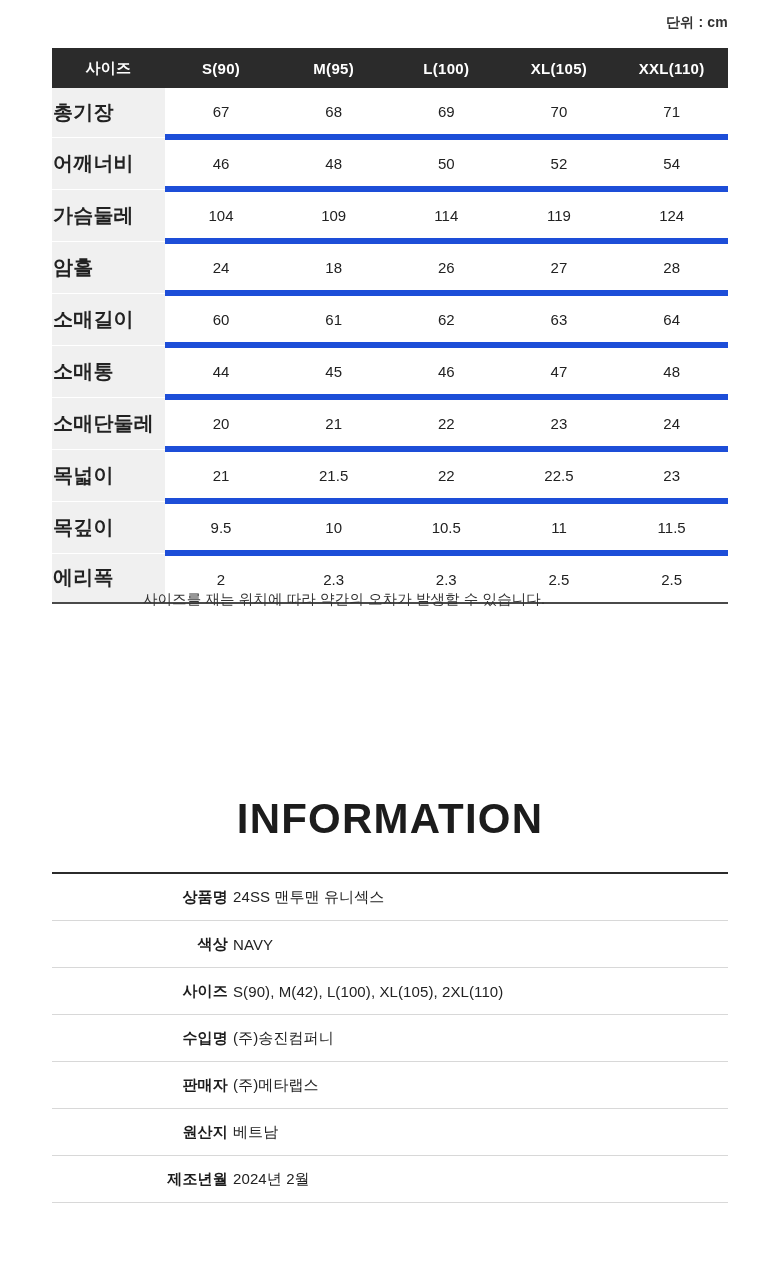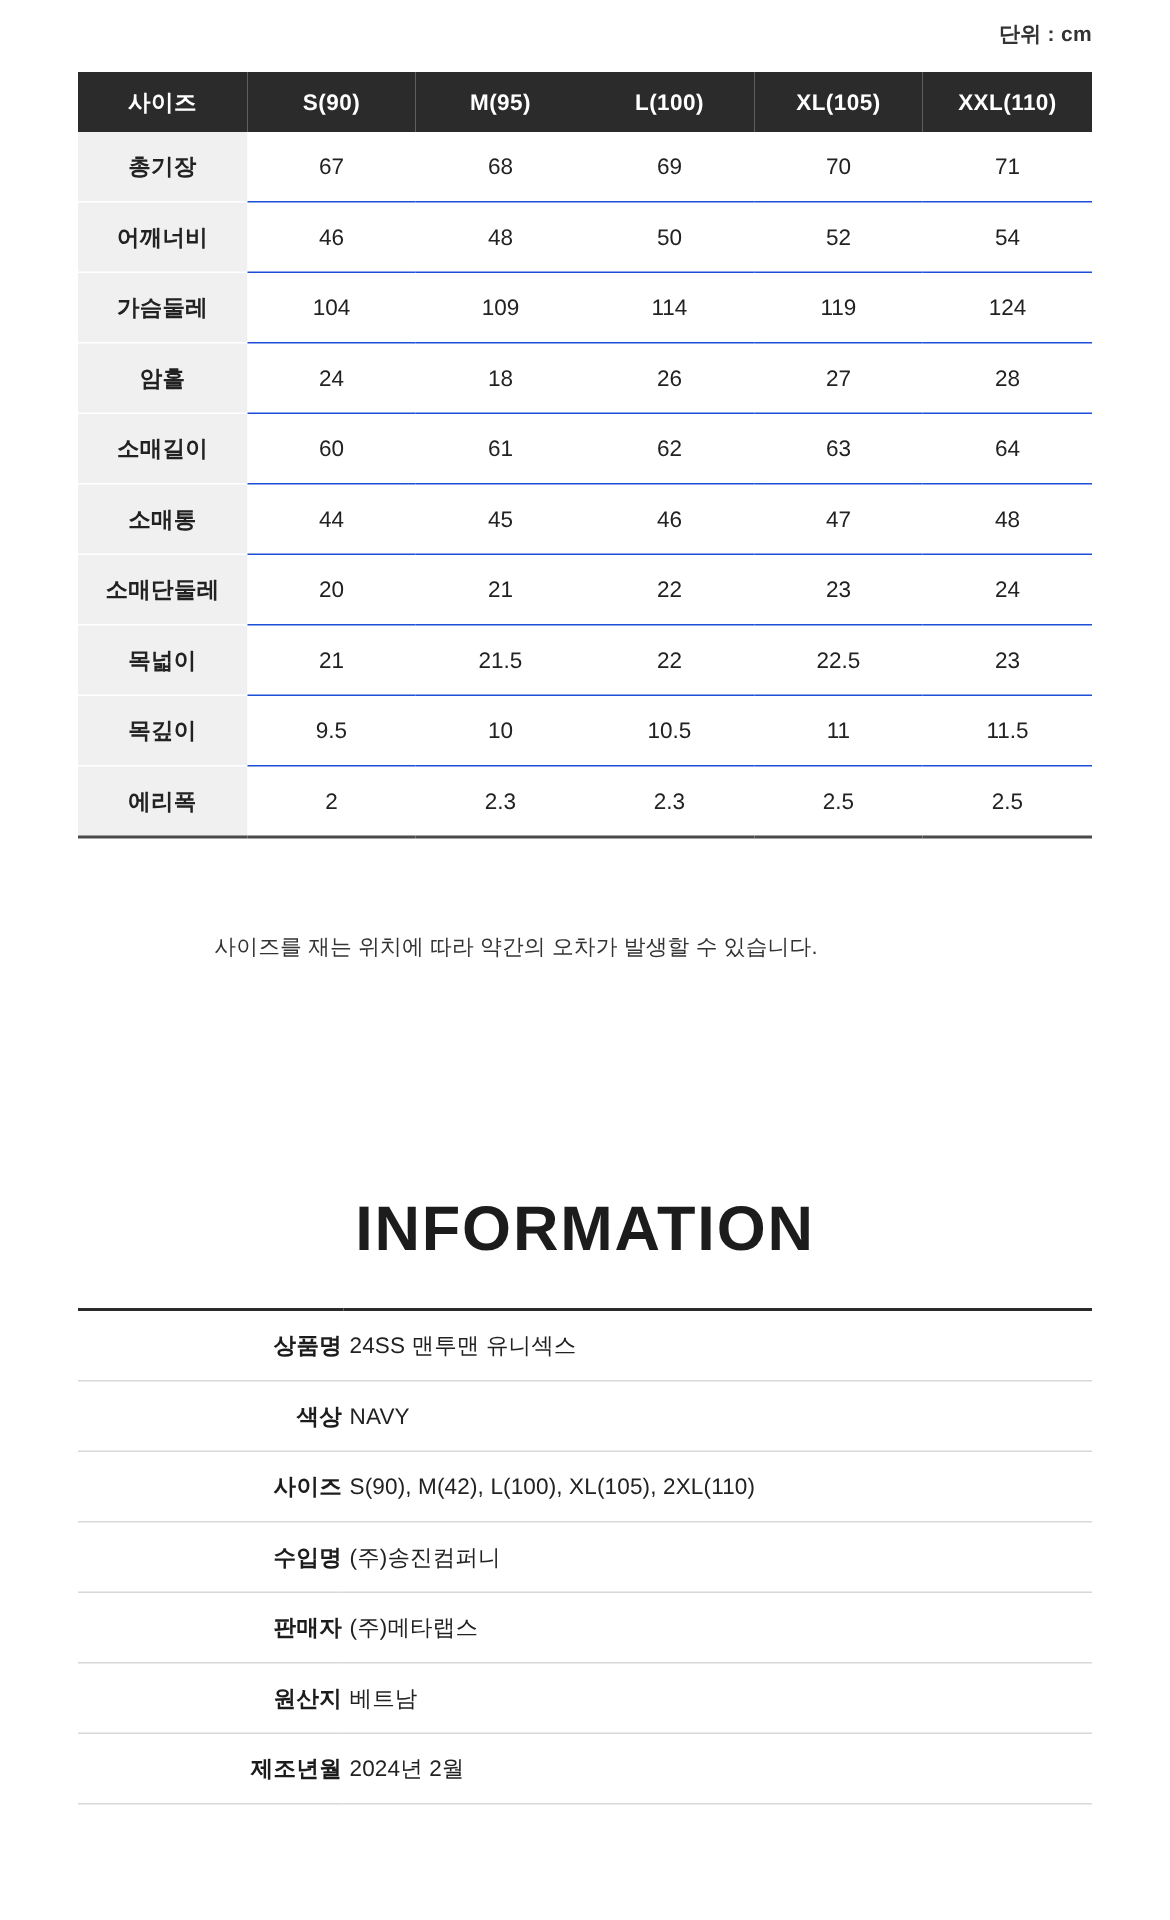--- a/index.html
+++ b/index.html
@@ -53,54 +53,53 @@
     font-size: 15px;
     font-weight: bold;
     height: 38px;
     text-align: center;
     letter-spacing: 0.3px;
   }
 
   table.size-table tbody th {
     background: #f0f0f0;
     color: #222222;
-    font-size: 15px;
-    font-weight: bold;
-    height: 44px;
-    text-align: center;
+    font-size: 20px;
+    font-weight: bold;
+    height: 44px;
+    text-align: left;
     border-bottom: 1px solid #ffffff;
     letter-spacing: 0.2px;
   }
 
   table.size-table tbody td {
     font-size: 15px;
     color: #222222;
     text-align: center;
     height: 44px;
-    border-bottom: 1px solid #1d4ed8;
+    border-bottom: 6px solid #1d4ed8;
     background: #ffffff;
   }
 
   table.size-table tbody tr:last-child td {
     border-bottom: 2px solid #4a4a4a;
   }
   table.size-table tbody tr:last-child th {
     border-bottom: 2px solid #4a4a4a;
   }
 
   .size-note {
     position: absolute;
     top: 590px;
     left: 0;
     width: 688px;
     text-align: center;
     font-size: 14.5px;
     color: #333333;
     letter-spacing: 0.1px;
-    margin-top: 32px;
   }
 
   
   .info-title {
     position: absolute;
     top: 795px;
     left: 0;
     width: 780px;
     text-align: center;
     font-size: 42px;

